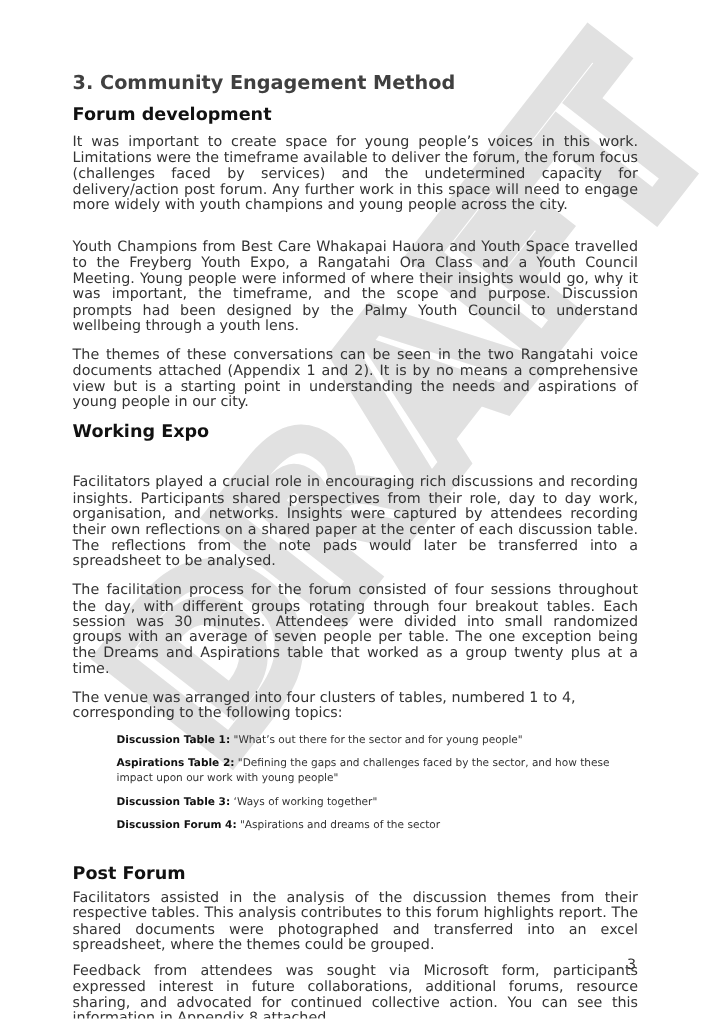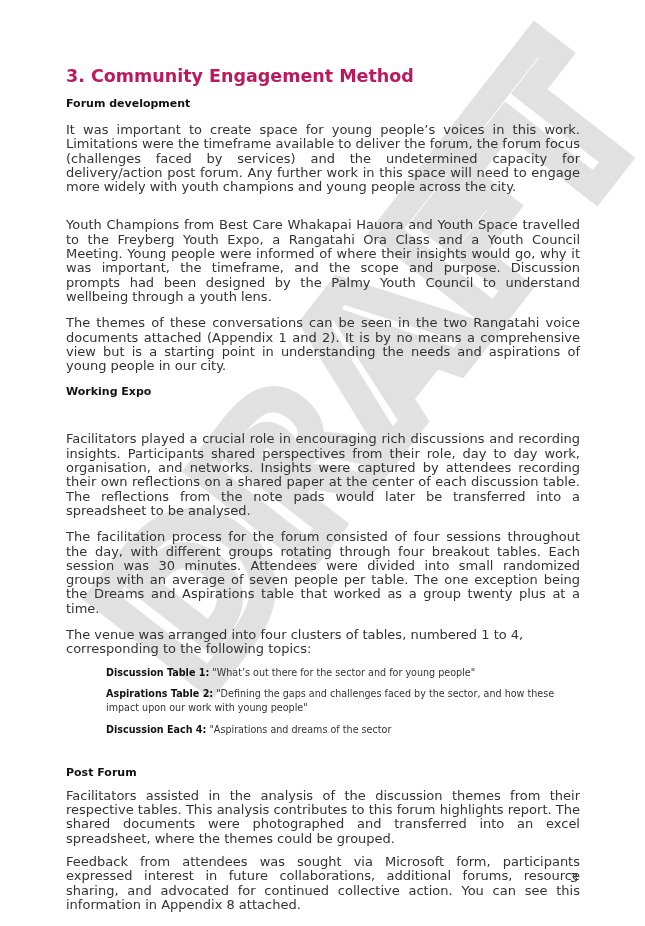--- a/index.html
+++ b/index.html
@@ -6,22 +6,22 @@
   body { width: 645px; height: 926px; position: relative; overflow: hidden;
          font-family: "DejaVu Sans", "Liberation Sans", sans-serif; color: #222; }
   .page { position: absolute; left: 0; top: 0; width: 645px; height: 926px; background: #fff; }
   .watermark { position: absolute; left: 40px; top: 340px; width: 560px; text-align: center;
                font-family: "DejaVu Sans", sans-serif; font-weight: bold; font-size: 190px;
                letter-spacing: 4px; color: transparent;
                -webkit-text-stroke: 26px #dcdcdc; opacity: 0.85;
                transform: rotate(-52deg); transform-origin: center center;
                pointer-events: none; z-index: 0; line-height: 1; }
   .content { position: absolute; left: 66px; top: 64px; width: 514px; z-index: 1; }
-  h1 { margin: 0 0 9px 0; font-size: 17.5px; font-weight: bold; color: #be185d; line-height: 24px; }
-  h2 { margin: 0; font-size: 11px; font-weight: bold; color: #111; line-height: 14px; }
+  h1 { margin: 0 0 9px 0; font-size: 17.5px; font-weight: bold; color: #404040; line-height: 24px; }
+  h2 { margin: 0; font-size: 16px; font-weight: bold; color: #111; line-height: 14px; }
   p { margin: 0; font-size: 13px; line-height: 14.3px; color: #333; text-align: justify; }
   .gap-lg { height: 12px; }
   .gap-md { height: 9px; }
   .topics { padding-left: 40px; }
   .topic { font-size: 9.6px; line-height: 14.3px; color: #333; margin-bottom: 7px; text-align: left; }
   .topic b { color: #111; }
   .page-num { position: absolute; left: 570px; top: 870px; font-size: 13px; color: #333; z-index: 1; }
 </style>
 </head>
 <body>
@@ -58,21 +58,22 @@
       <div class="gap-lg"></div>
       <p>Facilitators played a crucial role in encouraging rich discussions and recording insights. Participants shared perspectives from their role, day to day work, organisation, and networks. Insights were captured by attendees recording their own reflections on a shared paper at the center of each discussion table. The reflections from the note pads would later be transferred into a spreadsheet to be analysed.</p>
       <div class="gap-lg"></div>
       <p>The facilitation process for the forum consisted of four sessions throughout the day, with different groups rotating through four breakout tables. Each session was 30 minutes. Attendees were divided into small randomized groups with an average of seven people per table. The one exception being the Dreams and Aspirations table that worked as a group twenty plus at a time.</p>
       <div class="gap-lg"></div>
       <p style="text-align:left;">The venue was arranged into four clusters of tables, numbered 1 to 4, corresponding to the following topics:</p>
       <div class="gap-md"></div>
       <div class="topics">
         <div class="topic"><b>Discussion Table 1:</b> <span>"What’s out there for the sector and for young people"</span></div>
         <div class="topic"><b>Aspirations Table 2:</b> <span>"Defining the gaps and challenges faced by the sector, and how these impact upon our work with young people"</span></div>
-        <div class="topic"><b>Discussion Each 4:</b> <span>"Aspirations and dreams of the sector</span></div>
+        <div class="topic"><b>Discussion Table 3:</b> <span>‘Ways of working together"</span></div>
+        <div class="topic"><b>Discussion Forum 4:</b> <span>"Aspirations and dreams of the sector</span></div>
       </div>
     </section>
     <div style="height:22px;"></div>
 
     <section>
       <h2>Post Forum</h2>
       <div class="gap-md"></div>
       <p>Facilitators assisted in the analysis of the discussion themes from their respective tables.  This analysis contributes to this forum highlights report. The shared documents were photographed and transferred into an excel spreadsheet, where the themes could be grouped.</p>
       <div class="gap-md"></div>
       <p>Feedback from attendees was sought via Microsoft form, participants expressed interest in future collaborations, additional forums, resource sharing, and advocated for continued collective action. You can see this information in Appendix 8 attached.</p>

